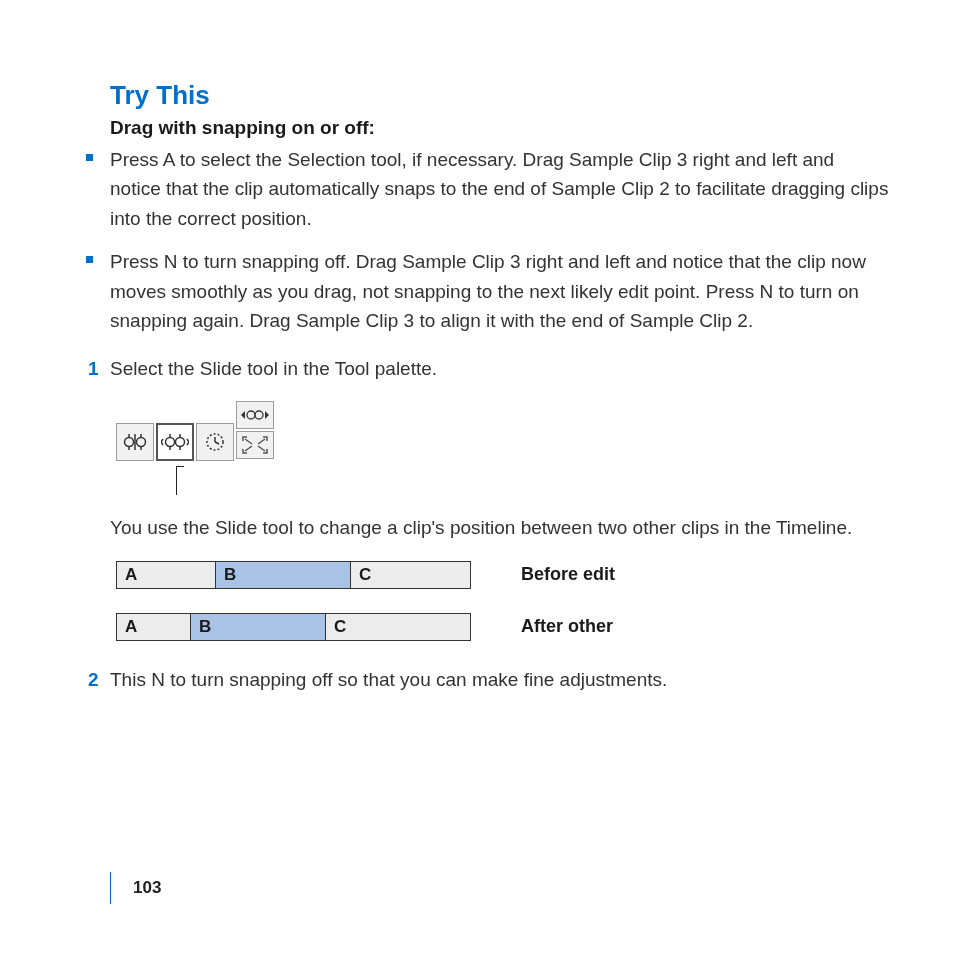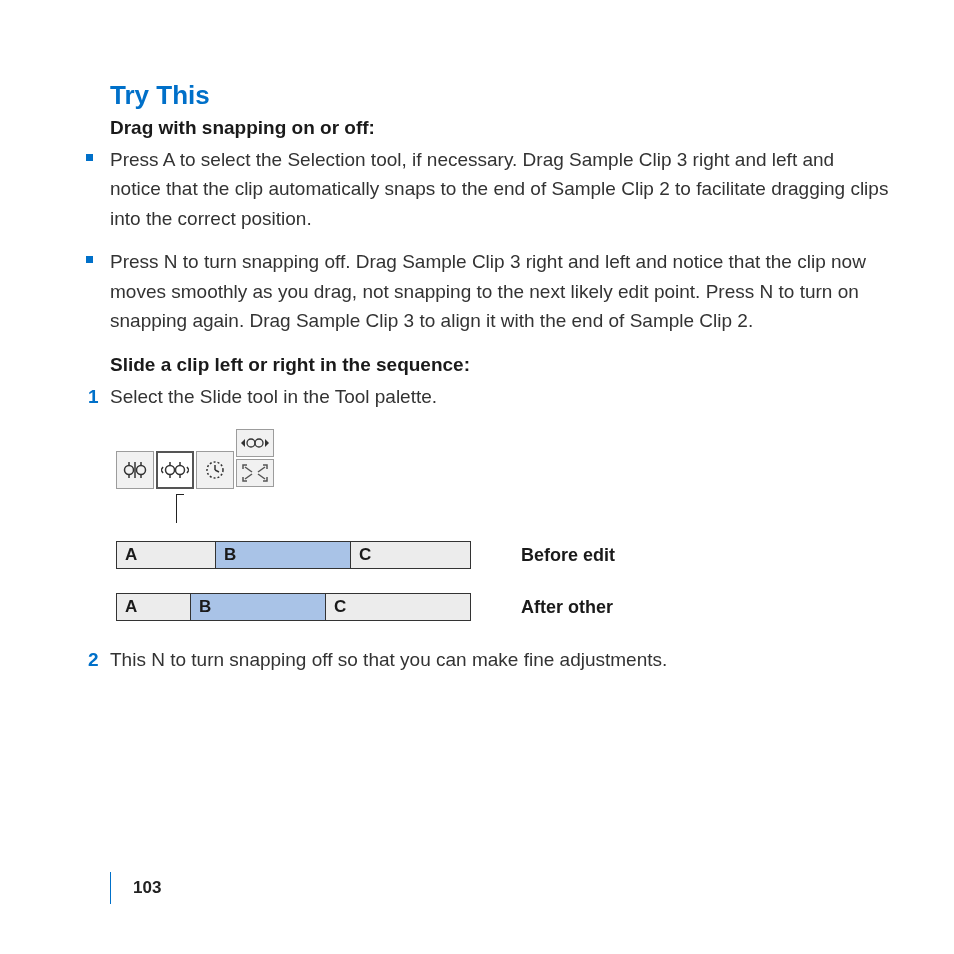--- a/index.html
+++ b/index.html
@@ -221,21 +221,20 @@
     <li>
       <span class="bullet"></span>
       <span class="body-text">Press A to select the Selection tool, if necessary. Drag Sample Clip 3 right and left and notice that the clip automatically snaps to the end of Sample Clip 2 to facilitate dragging clips into the correct position.</span>
     </li>
     <li>
       <span class="bullet"></span>
       <span class="body-text">Press N to turn snapping off. Drag Sample Clip 3 right and left and notice that the clip now moves smoothly as you drag, not snapping to the next likely edit point. Press N to turn on snapping again. Drag Sample Clip 3 to align it with the end of Sample Clip 2.</span>
     </li>
   </ul>
 
-  <div class="subheading">Slide a clip left or right in the sequence:</div>
 
   <ol class="numlist">
     <li>
       <span class="num">1</span>
       <span class="body-text">Select the Slide tool in the Tool palette.</span>
     </li>
   </ol>
 
   <div class="tool-figure">
     <div class="palette">
@@ -291,20 +290,21 @@
             <polyline points="21,17 25,17 25,13" fill="none" stroke="#555" stroke-width="1.5"></polyline>
           </svg>
         </div>
       </div>
     </div>
     <div class="pointer-line">
       <div class="pointer-tick"></div>
     </div>
   </div>
 
+  <div class="body-para">You use the Slide tool to change a clip's position between two other clips in the Timeline.</div>
 
   <div class="diagram">
     <div class="drow">
       <div class="dclip clipgray" style="width:100px">A</div>
       <div class="dclip clipblue" style="width:135px">B</div>
       <div class="dclip clipgray" style="width:120px">C</div>
       <div class="dlabel">Before edit</div>
     </div>
     <div class="drow">
       <div class="dclip clipgray" style="width:75px">A</div>

